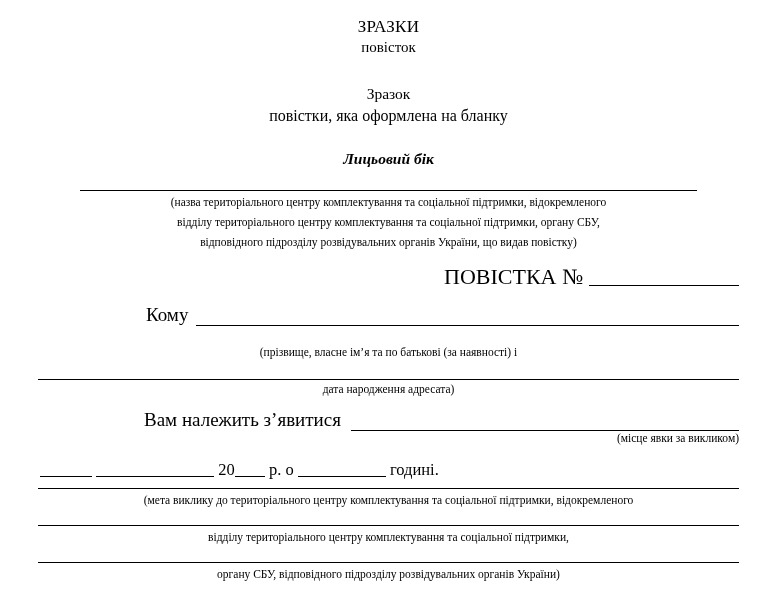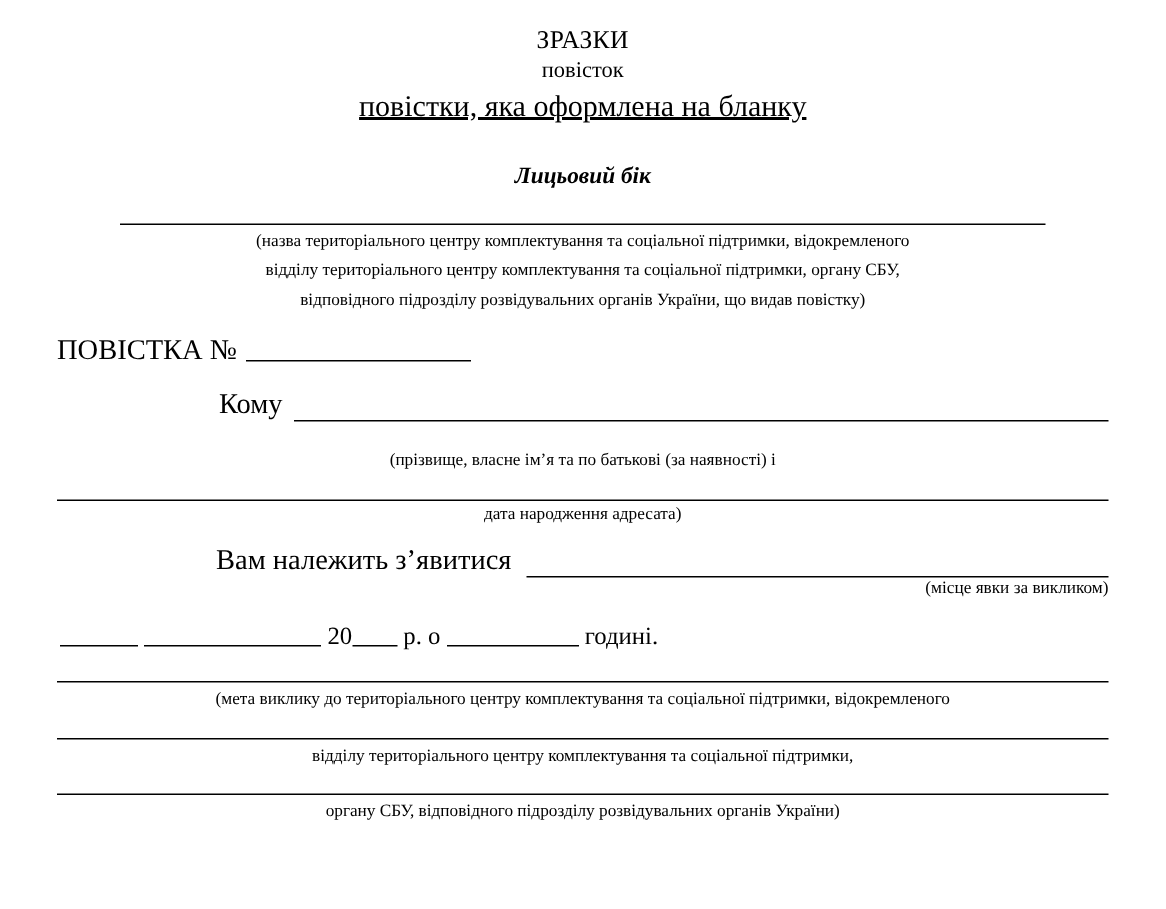--- a/index.html
+++ b/index.html
@@ -33,23 +33,22 @@
     font-size: 15px;
     line-height: 1.3;
     margin-top: 1px;
   }
   .sample-head {
     font-size: 15.5px;
     margin-top: 26px;
     line-height: 1.35;
   }
   .sample-head2 {
-    font-size: 20px;
+    font-size: 16px;
     line-height: 1.35;
-    text-decoration: underline;
   }
   .side-label {
     font-size: 15.5px;
     font-style: italic;
     font-weight: bold;
     margin-top: 24px;
   }
 
   .rule {
     border-bottom: 1px solid #000;
@@ -59,22 +58,22 @@
     margin: 22px 42px 0 42px;
   }
   .caption {
     font-size: 11.5px;
     text-align: center;
     line-height: 1.45;
     margin-top: 3px;
   }
 
   .povistka-line {
-    text-align: left;
-    font-size: 19px;
+    text-align: right;
+    font-size: 22px;
     margin-top: 14px;
     white-space: nowrap;
   }
   .povistka-line .blank {
     display: inline-block;
     width: 150px;
     border-bottom: 1px solid #000;
     vertical-align: -2px;
     margin-left: 6px;
   }
@@ -125,40 +124,41 @@
   .date-line .u {
     display: inline-block;
     border-bottom: 1px solid #000;
     vertical-align: -2px;
   }
   .u-w1 { width: 52px; }
   .u-w2 { width: 118px; }
   .u-w3 { width: 30px; }
   .u-w4 { width: 88px; }
 
-  .purpose-block { margin-top: 20px; }
+  .purpose-block { margin-top: 8px; }
   .purpose-rule {
     border-bottom: 1px solid #000;
   }
   .purpose-cap {
     font-size: 11.5px;
     text-align: center;
     line-height: 1.5;
     margin-top: 3px;
   }
   .gap-rule { margin-top: 16px; }
 </style>
 </head>
 <body>
 
 <div class="page">
 
   <div class="center title-main">ЗРАЗКИ</div>
   <div class="center title-sub">повісток</div>
 
+  <div class="center sample-head">Зразок</div>
   <div class="center sample-head2">повістки, яка оформлена на бланку</div>
 
   <div class="center side-label">Лицьовий бік</div>
 
   <div class="rule rule-org"></div>
   <div class="caption">(назва територіального центру комплектування та соціальної підтримки, відокремленого</div>
   <div class="caption">відділу територіального центру комплектування та соціальної підтримки, органу СБУ,</div>
   <div class="caption">відповідного підрозділу розвідувальних органів України, що видав повістку)</div>
 
   <div class="povistka-line">

